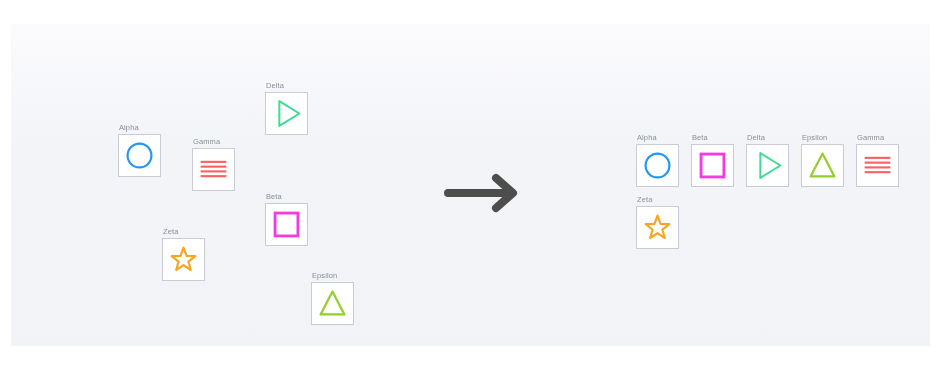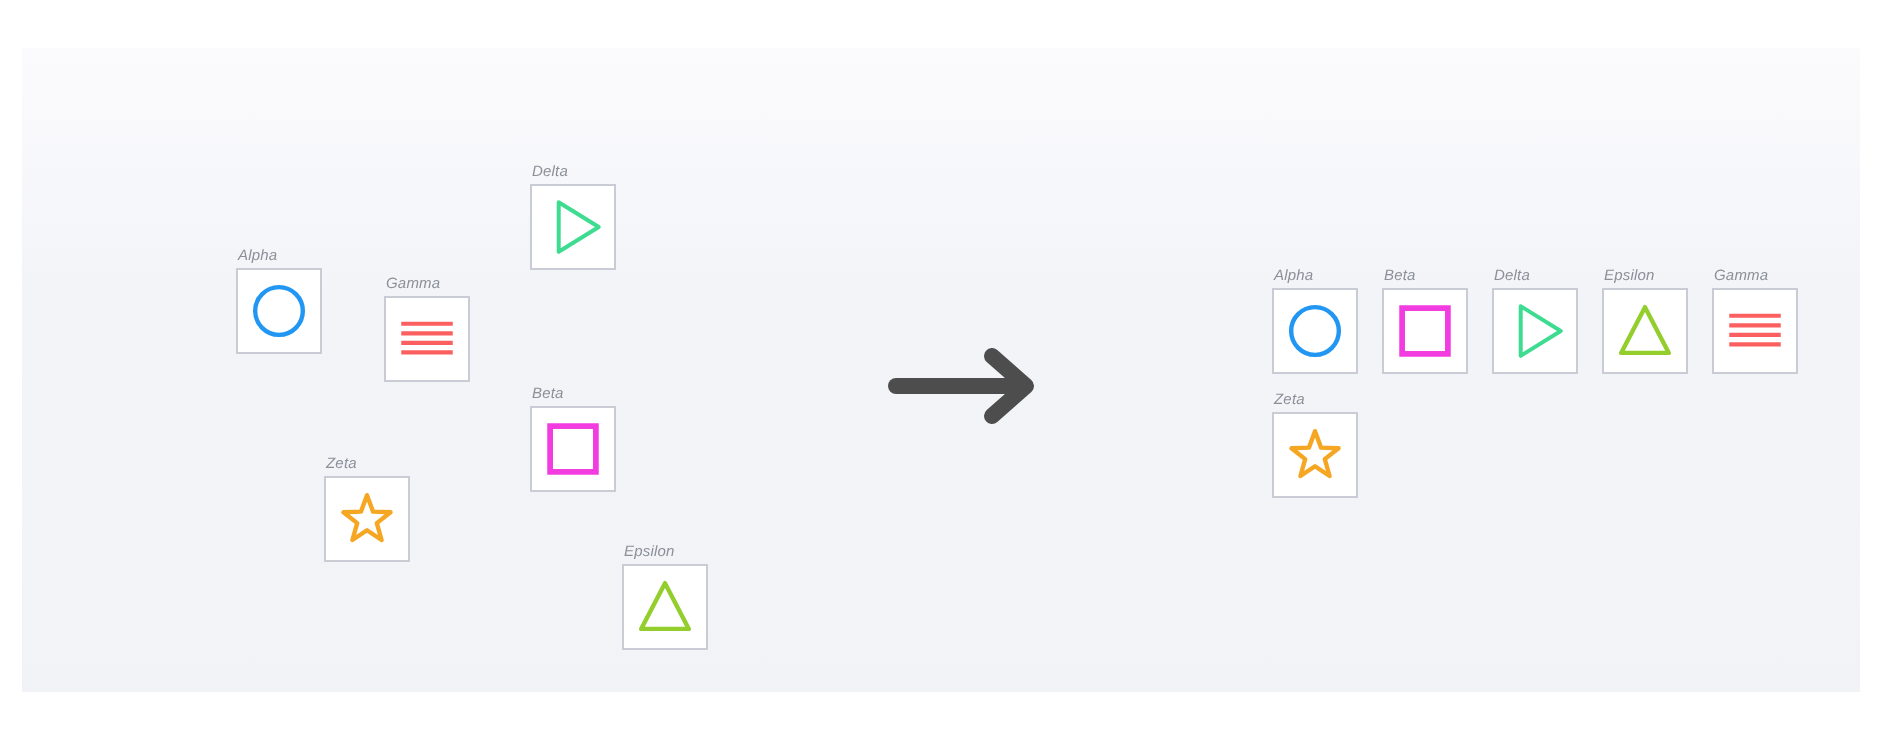--- a/index.html
+++ b/index.html
@@ -26,21 +26,20 @@
     top: 24px;
     width: 919px;
     height: 322px;
     background: linear-gradient(180deg, #fbfbfd 0%, #f3f4f8 38%, #f2f3f7 100%);
   }
 
   
   .card {
     position: absolute;
     width: 45px;
-    font-style: italic;
   }
   .card-label {
     font-size: 7.5px;
     line-height: 10px;
     color: #8a8f98;
     letter-spacing: 0.1px;
     white-space: nowrap;
     margin-bottom: 1px;
     padding-left: 1px;
     user-select: none;

